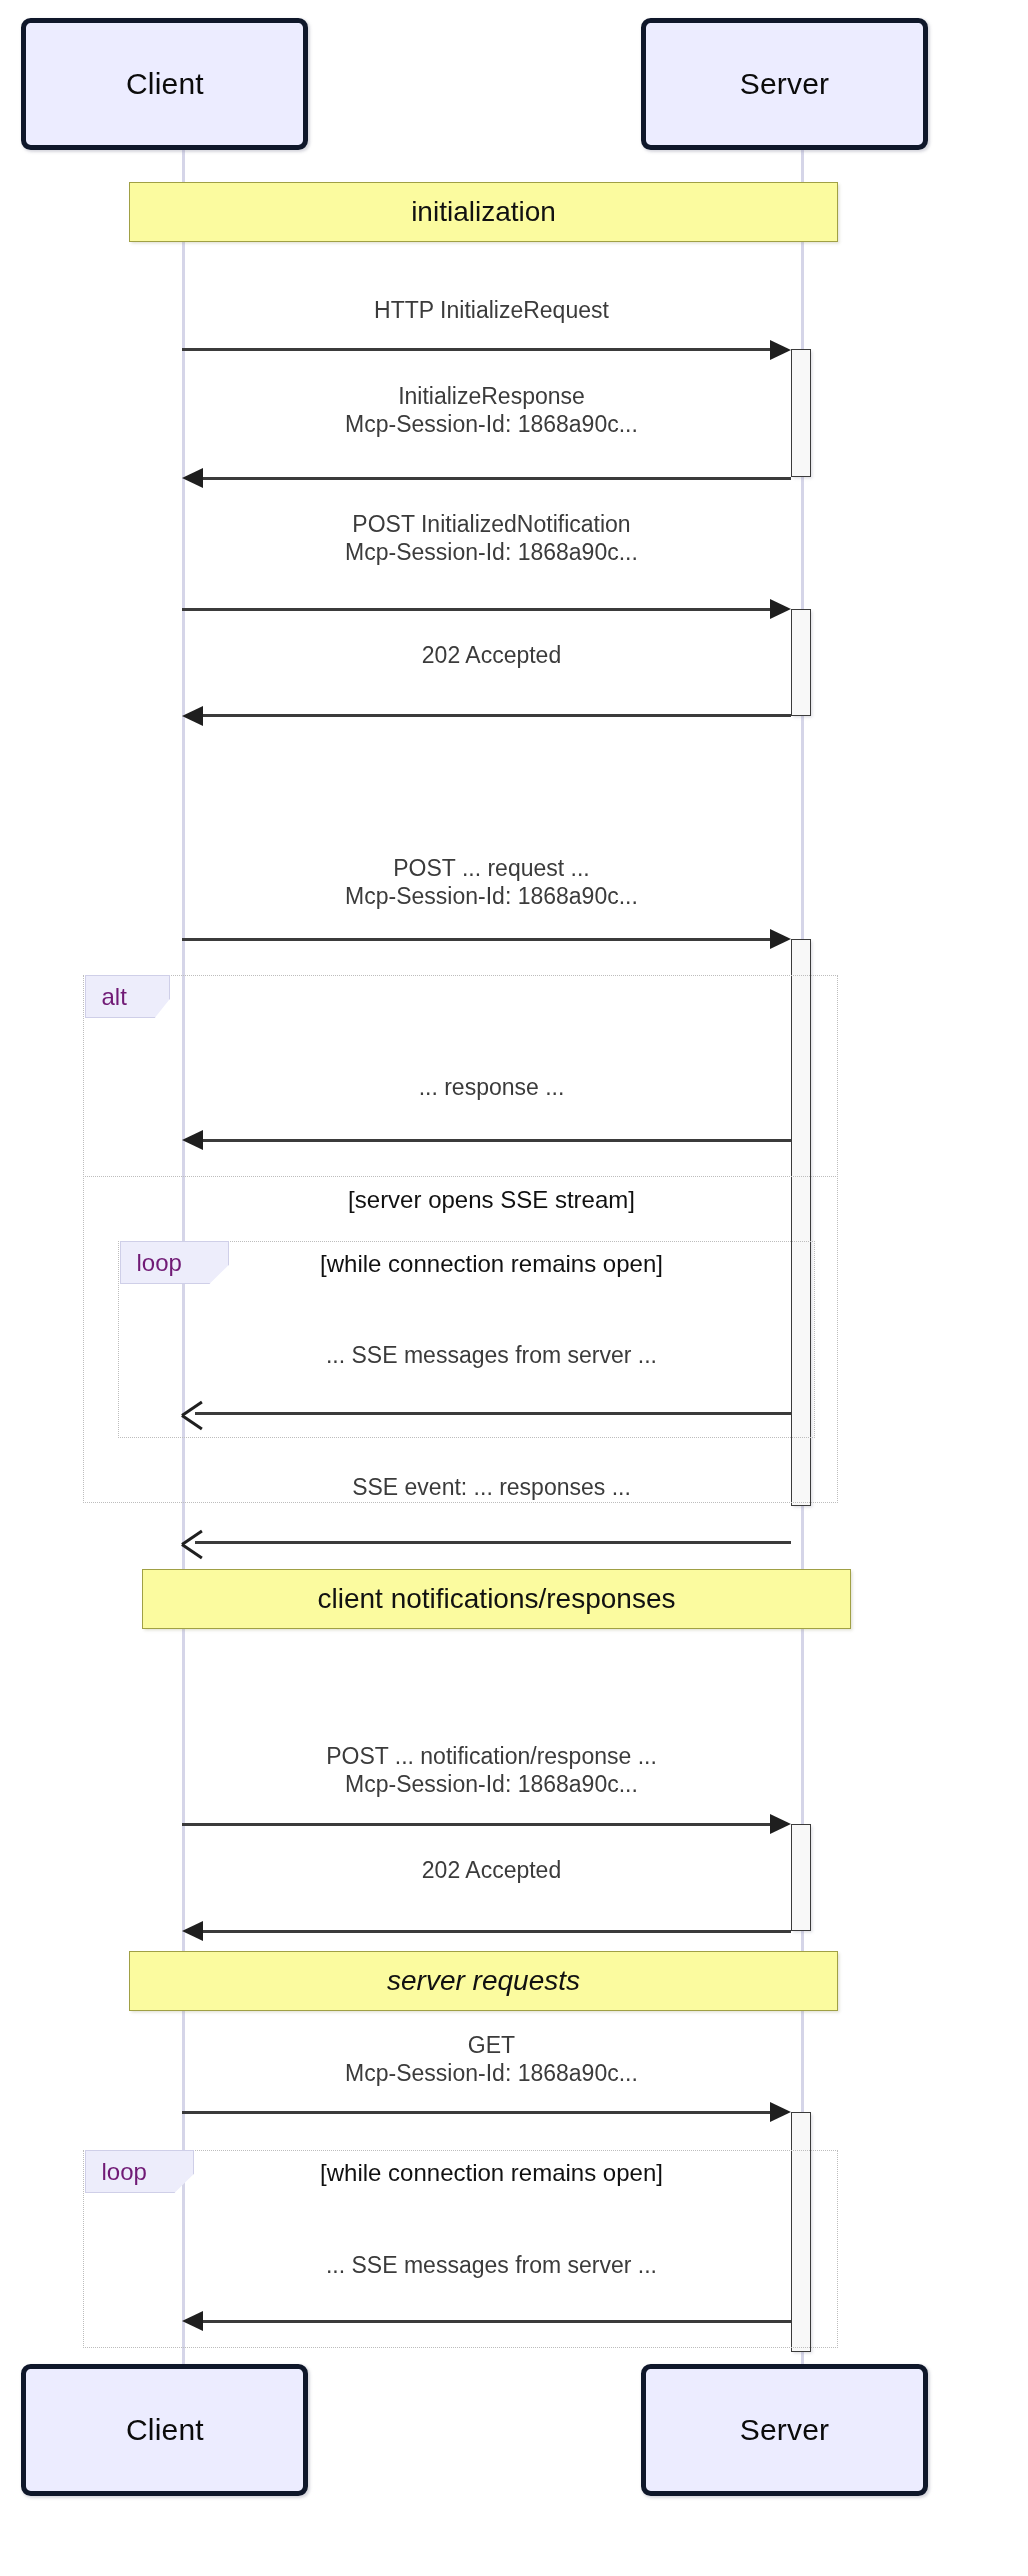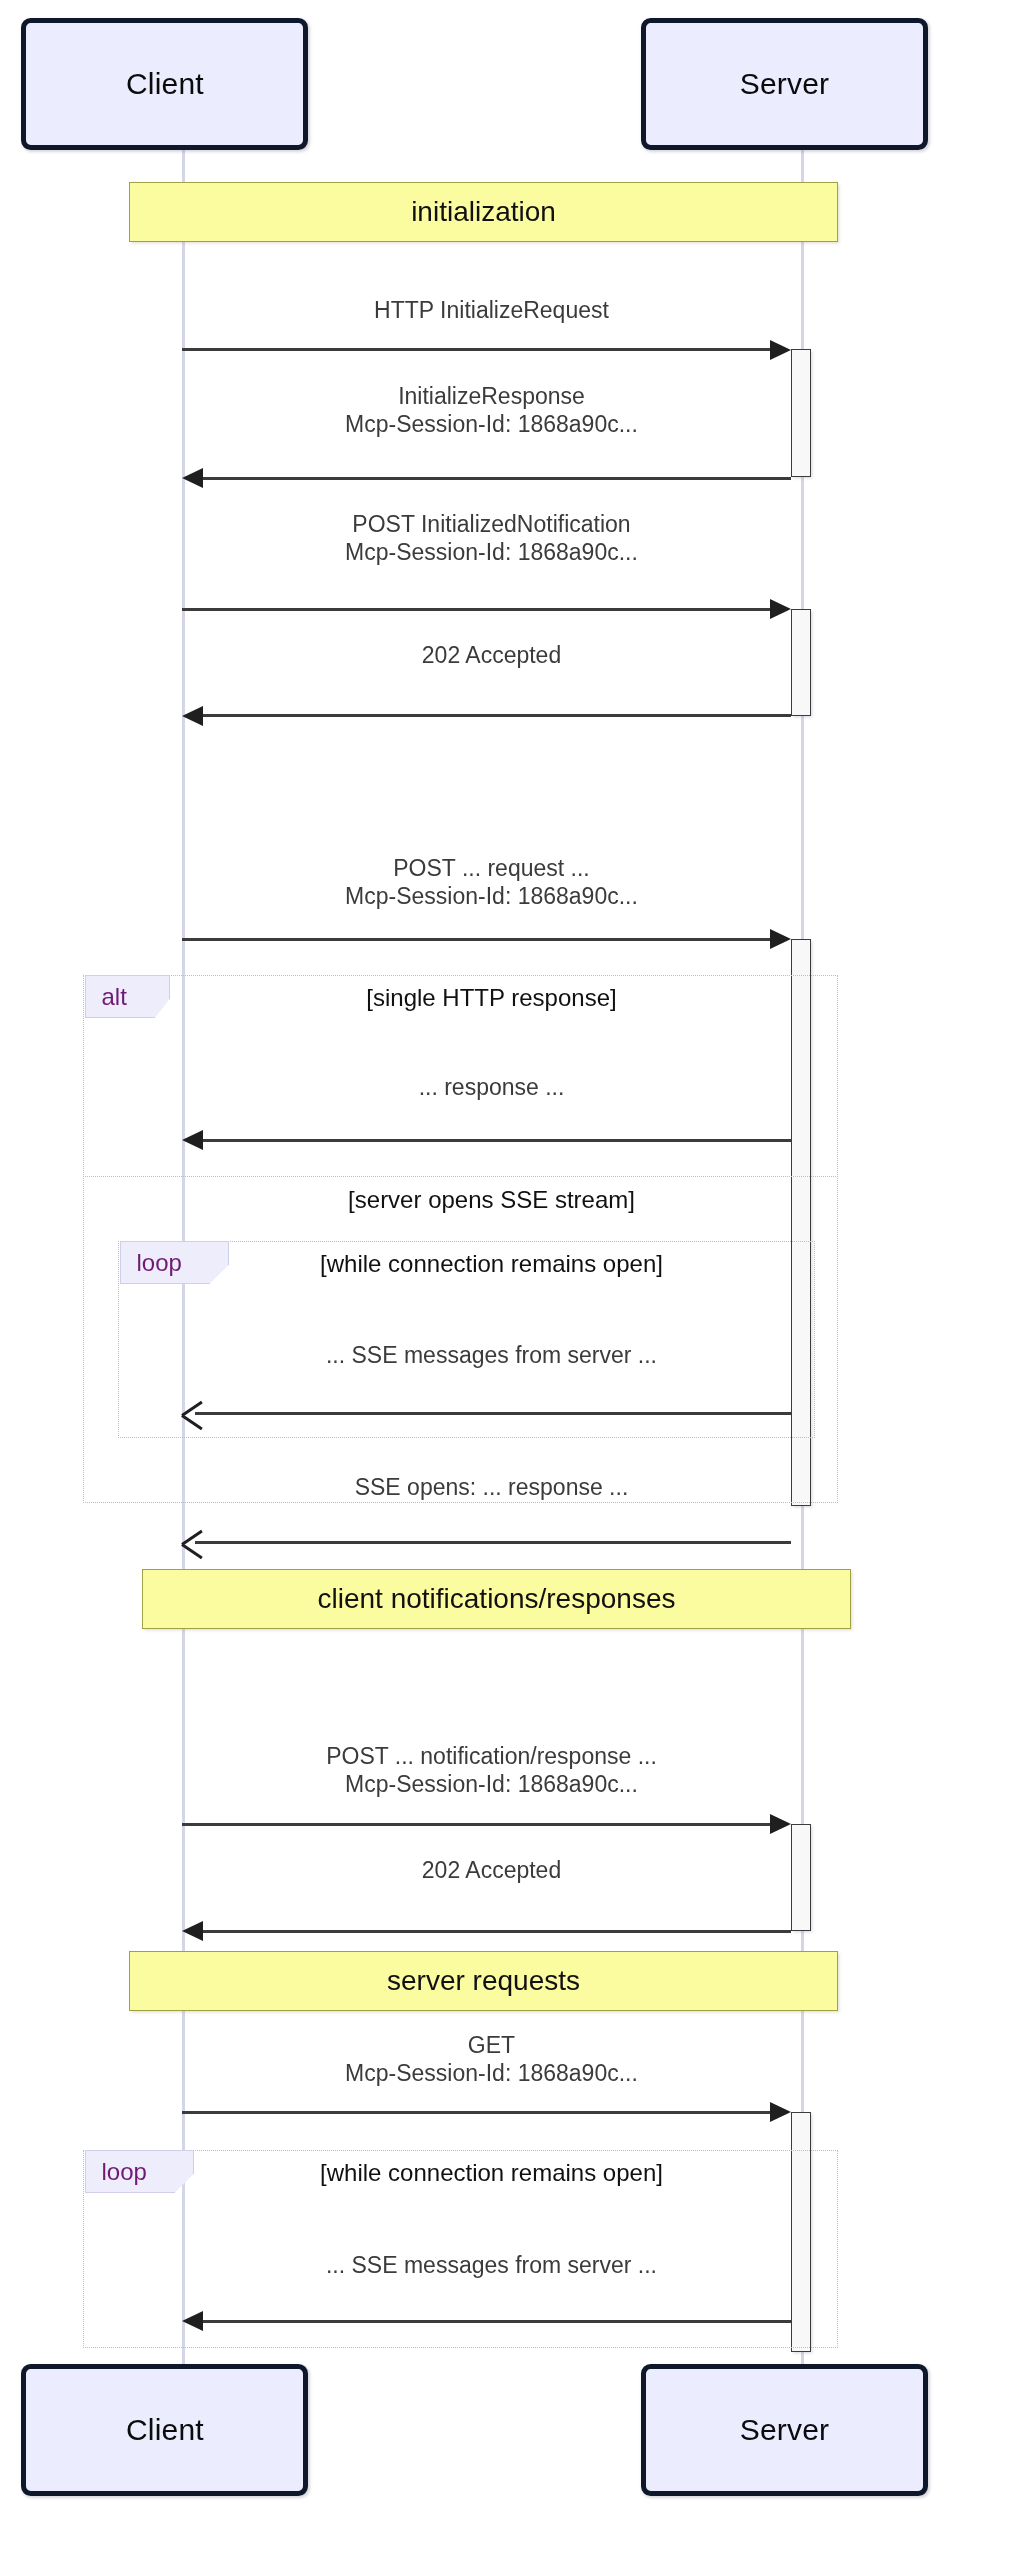--- a/index.html
+++ b/index.html
@@ -206,21 +206,20 @@
     <div>POST ... request ...</div>
     <div>Mcp-Session-Id: 1868a90c...</div>
   </div>
   <div class="msg-line" style="left:182px; top:938px; width:604px;"></div>
   <div class="arrow-head right" style="left:770px; top:929px;"></div>
 
   <div class="fragment" style="left:83px; top:975px; width:755px; height:528px;"></div>
   <div class="fragment-tag" style="left:85px; top:975px; width:85px;">
     <span class="fragment-tag-label">alt</span>
   </div>
-  <div class="fragment-cond" style="left:182px; top:984px; width:619px;">[single HTTP response]</div>
 
   <div class="fragment-divider" style="left:83px; top:1176px; width:755px;"></div>
   <div class="fragment-cond" style="left:182px; top:1186px; width:619px;">[server opens SSE stream]</div>
 
   <div class="msg-label" style="left:182px; top:1073px; width:619px;">
     <div>... response ...</div>
   </div>
   <div class="msg-line" style="left:195px; top:1139px; width:596px;"></div>
   <div class="arrow-head left" style="left:182px; top:1130px;"></div>
 
@@ -230,21 +229,21 @@
   </div>
   <div class="fragment-cond" style="left:182px; top:1250px; width:619px;">[while connection remains open]</div>
 
   <div class="msg-label" style="left:182px; top:1341px; width:619px;">
     <div>... SSE messages from server ...</div>
   </div>
   <div class="msg-line" style="left:195px; top:1412px; width:596px;"></div>
   <div class="arrow-head open-left" style="left:182px; top:1403px;"></div>
 
   <div class="msg-label" style="left:182px; top:1473px; width:619px;">
-    <div>SSE opens: ... response ...</div>
+    <div>SSE event: ... responses ...</div>
   </div>
   <div class="msg-line" style="left:195px; top:1541px; width:596px;"></div>
   <div class="arrow-head open-left" style="left:182px; top:1532px;"></div>
 
   <div class="divider-note" style="left:142px; top:1569px; width:709px; height:60px;">
     <span class="divider-note-label">client notifications/responses</span>
   </div>
 
   <div class="msg-label" style="left:182px; top:1742px; width:619px;">
     <div>POST ... notification/response ...</div>
@@ -252,21 +251,21 @@
   </div>
   <div class="msg-line" style="left:182px; top:1823px; width:604px;"></div>
   <div class="arrow-head right" style="left:770px; top:1814px;"></div>
 
   <div class="msg-label" style="left:182px; top:1856px; width:619px;">
     <div>202 Accepted</div>
   </div>
   <div class="msg-line" style="left:195px; top:1930px; width:596px;"></div>
   <div class="arrow-head left" style="left:182px; top:1921px;"></div>
 
-  <div class="divider-note" style="left:129px; top:1951px; width:709px; height:60px;">
+  <div class="divider-note" style="left:129px; top:1951px; width:709px; height:60px;font-style:italic;">
     <span class="divider-note-label">server requests</span>
   </div>
 
   <div class="msg-label" style="left:182px; top:2031px; width:619px;">
     <div>GET</div>
     <div>Mcp-Session-Id: 1868a90c...</div>
   </div>
   <div class="msg-line" style="left:182px; top:2111px; width:604px;"></div>
   <div class="arrow-head right" style="left:770px; top:2102px;"></div>
 

